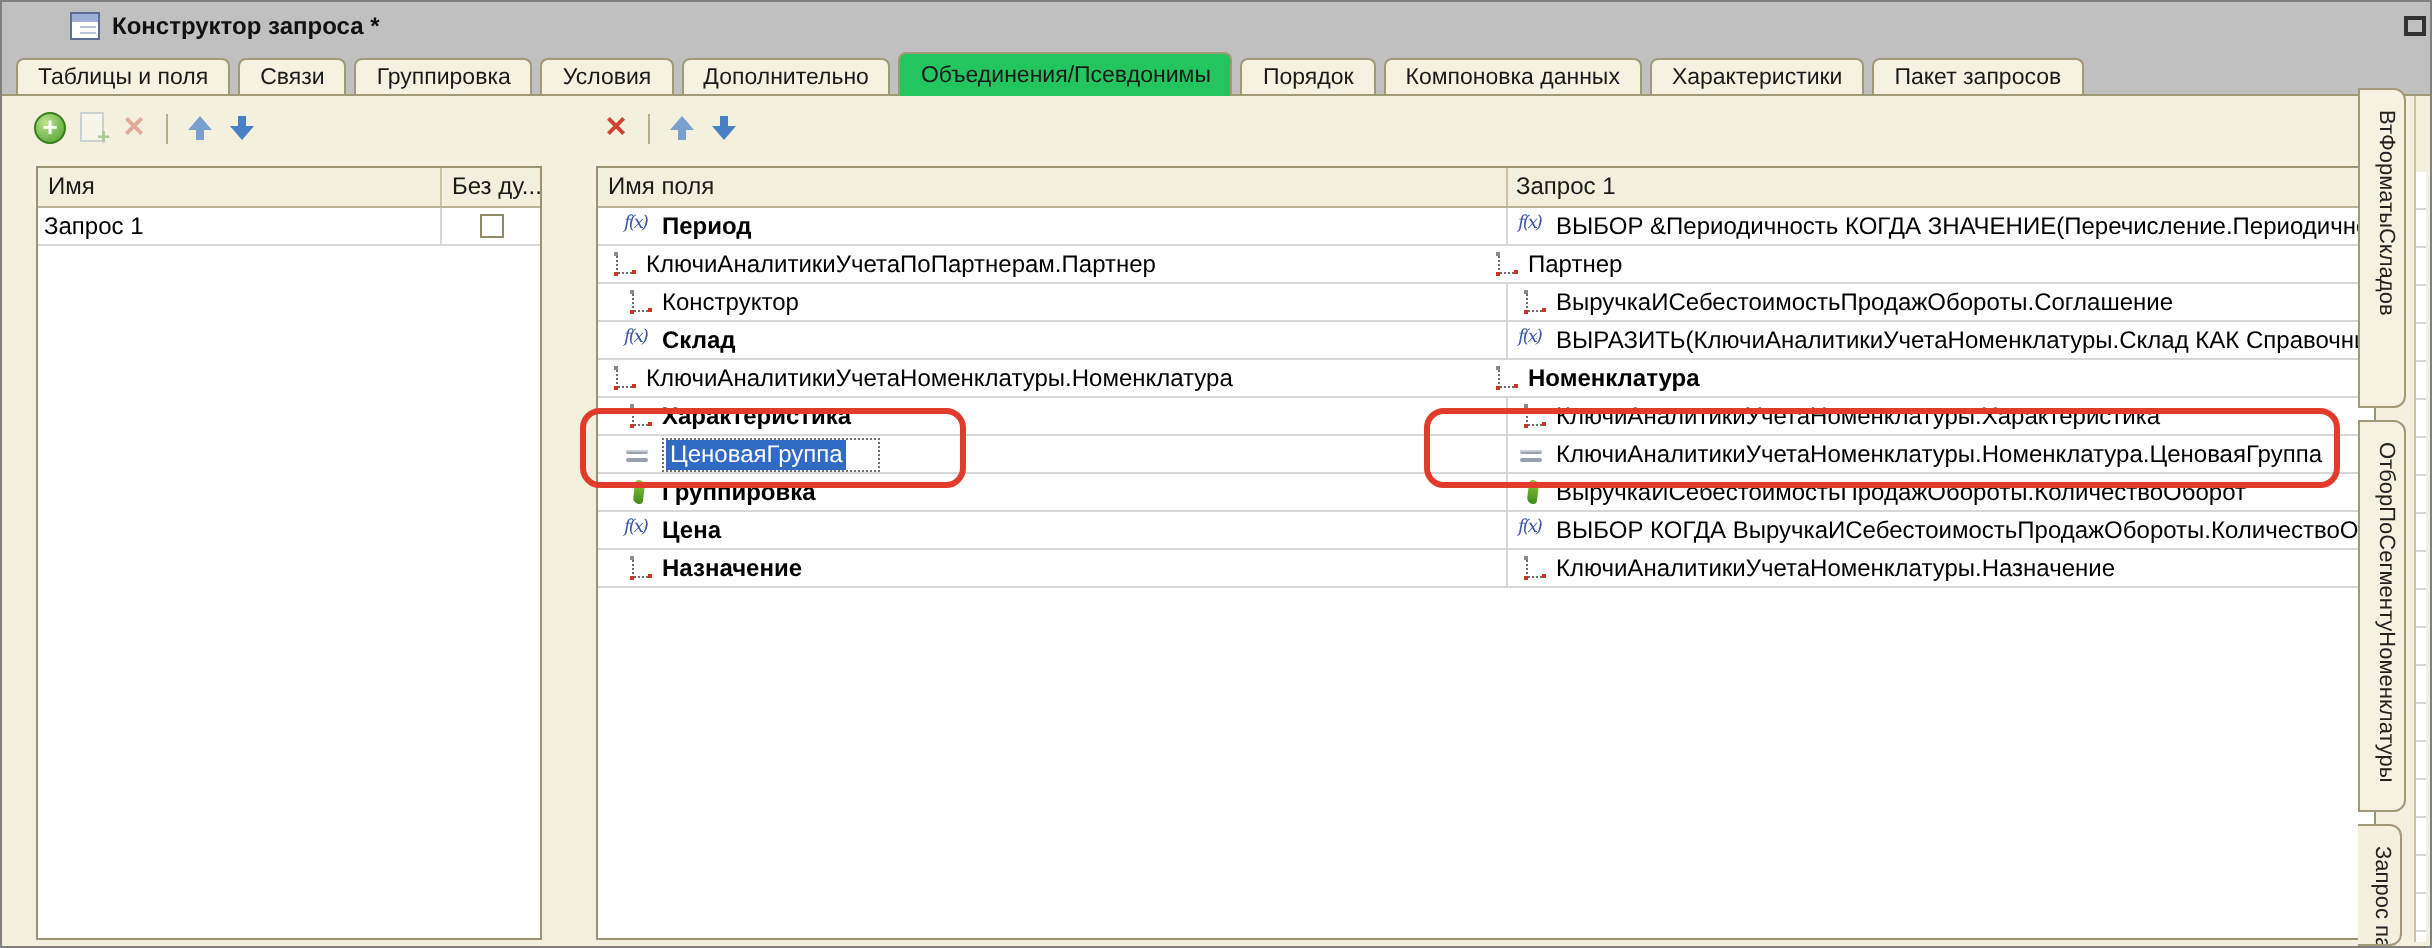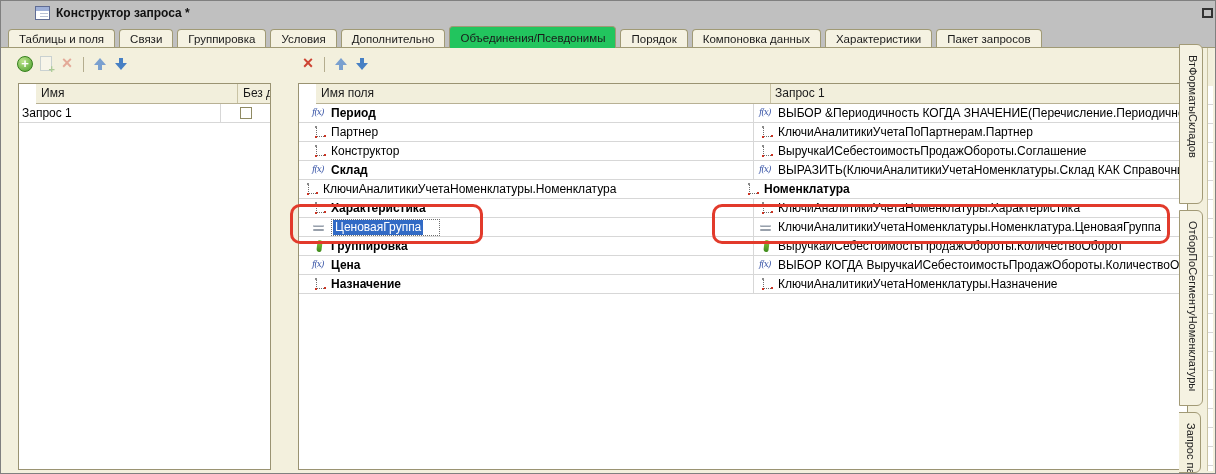--- a/index.html
+++ b/index.html
@@ -50,21 +50,21 @@
   [data-icon="move-up"]::before { content:""; position:absolute; left:3px; top:3px;
     border-left:6px solid transparent; border-right:6px solid transparent; border-bottom:7px solid #7aa0cf; }
   [data-icon="move-up"]::after { content:""; position:absolute; left:7px; top:10px; width:4px; height:5px; background:#7aa0cf; }
   [data-icon="move-down"]::before { content:""; position:absolute; left:7px; top:3px; width:4px; height:5px; background:#4780c4; }
   [data-icon="move-down"]::after { content:""; position:absolute; left:3px; top:8px;
     border-left:6px solid transparent; border-right:6px solid transparent; border-top:7px solid #4780c4; }
 
   
   .grid { position:absolute; left:0; right:0; top:32px; bottom:0; background:#fff; border:1px solid #9a9372; }
   .panel-left .grid { left:9px; }
-  .grid-header { display:flex; height:20px; background:#f2efdc; border-bottom:1px solid #b8b194;margin-left:17px; }
+  .grid-header { display:flex; height:20px; background:#f2efdc; border-bottom:1px solid #b8b194; }
   .grid-header .hcell { padding:2px 5px; font-size:12px; color:#1a1a1a; border-right:1px solid #c9c3a4; overflow:hidden; white-space:nowrap; }
   .grid-row { display:flex; height:19px; border-bottom:1px solid #d7d7d7; background:#fff; }
   .cell { display:flex; align-items:center; padding:0 3px; overflow:hidden; white-space:nowrap; border-right:1px solid #d7d7d7; }
   .cell-text { font-size:12px; }
   .cell-text[data-bold="true"] { font-weight:bold; }
 
   
   .panel-left  .col1 { width:202px; flex:0 0 202px; }
   .panel-left  .col2 { width:48px;  flex:1; border-right:none; justify-content:center; }
   .panel-right .col1 { width:455px; flex:0 0 455px; padding-left:12px; }
@@ -179,27 +179,27 @@
             <span class="cell-icon" data-icon="function-icon"></span>
             <span class="cell-text" data-bold="true">Период</span>
           </div>
           <div class="cell col2">
             <span class="cell-icon" data-icon="function-icon"></span>
             <span class="cell-text">ВЫБОР &amp;Периодичность КОГДА ЗНАЧЕНИЕ(Перечисление.Периодичность....</span>
           </div>
         </div>
 
         <div class="grid-row">
+          <div class="cell col2">
+            <span class="cell-icon" data-icon="field-icon"></span>
+            <span class="cell-text">КлючиАналитикиУчетаПоПартнерам.Партнер</span>
+          </div>
           <div class="cell col1">
             <span class="cell-icon" data-icon="field-icon"></span>
             <span class="cell-text" data-bold="false">Партнер</span>
-          </div>
-          <div class="cell col2">
-            <span class="cell-icon" data-icon="field-icon"></span>
-            <span class="cell-text">КлючиАналитикиУчетаПоПартнерам.Партнер</span>
           </div>
         </div>
 
         <div class="grid-row">
           <div class="cell col1">
             <span class="cell-icon" data-icon="field-icon"></span>
             <span class="cell-text" data-bold="false">Конструктор</span>
           </div>
           <div class="cell col2">
             <span class="cell-icon" data-icon="field-icon"></span>

